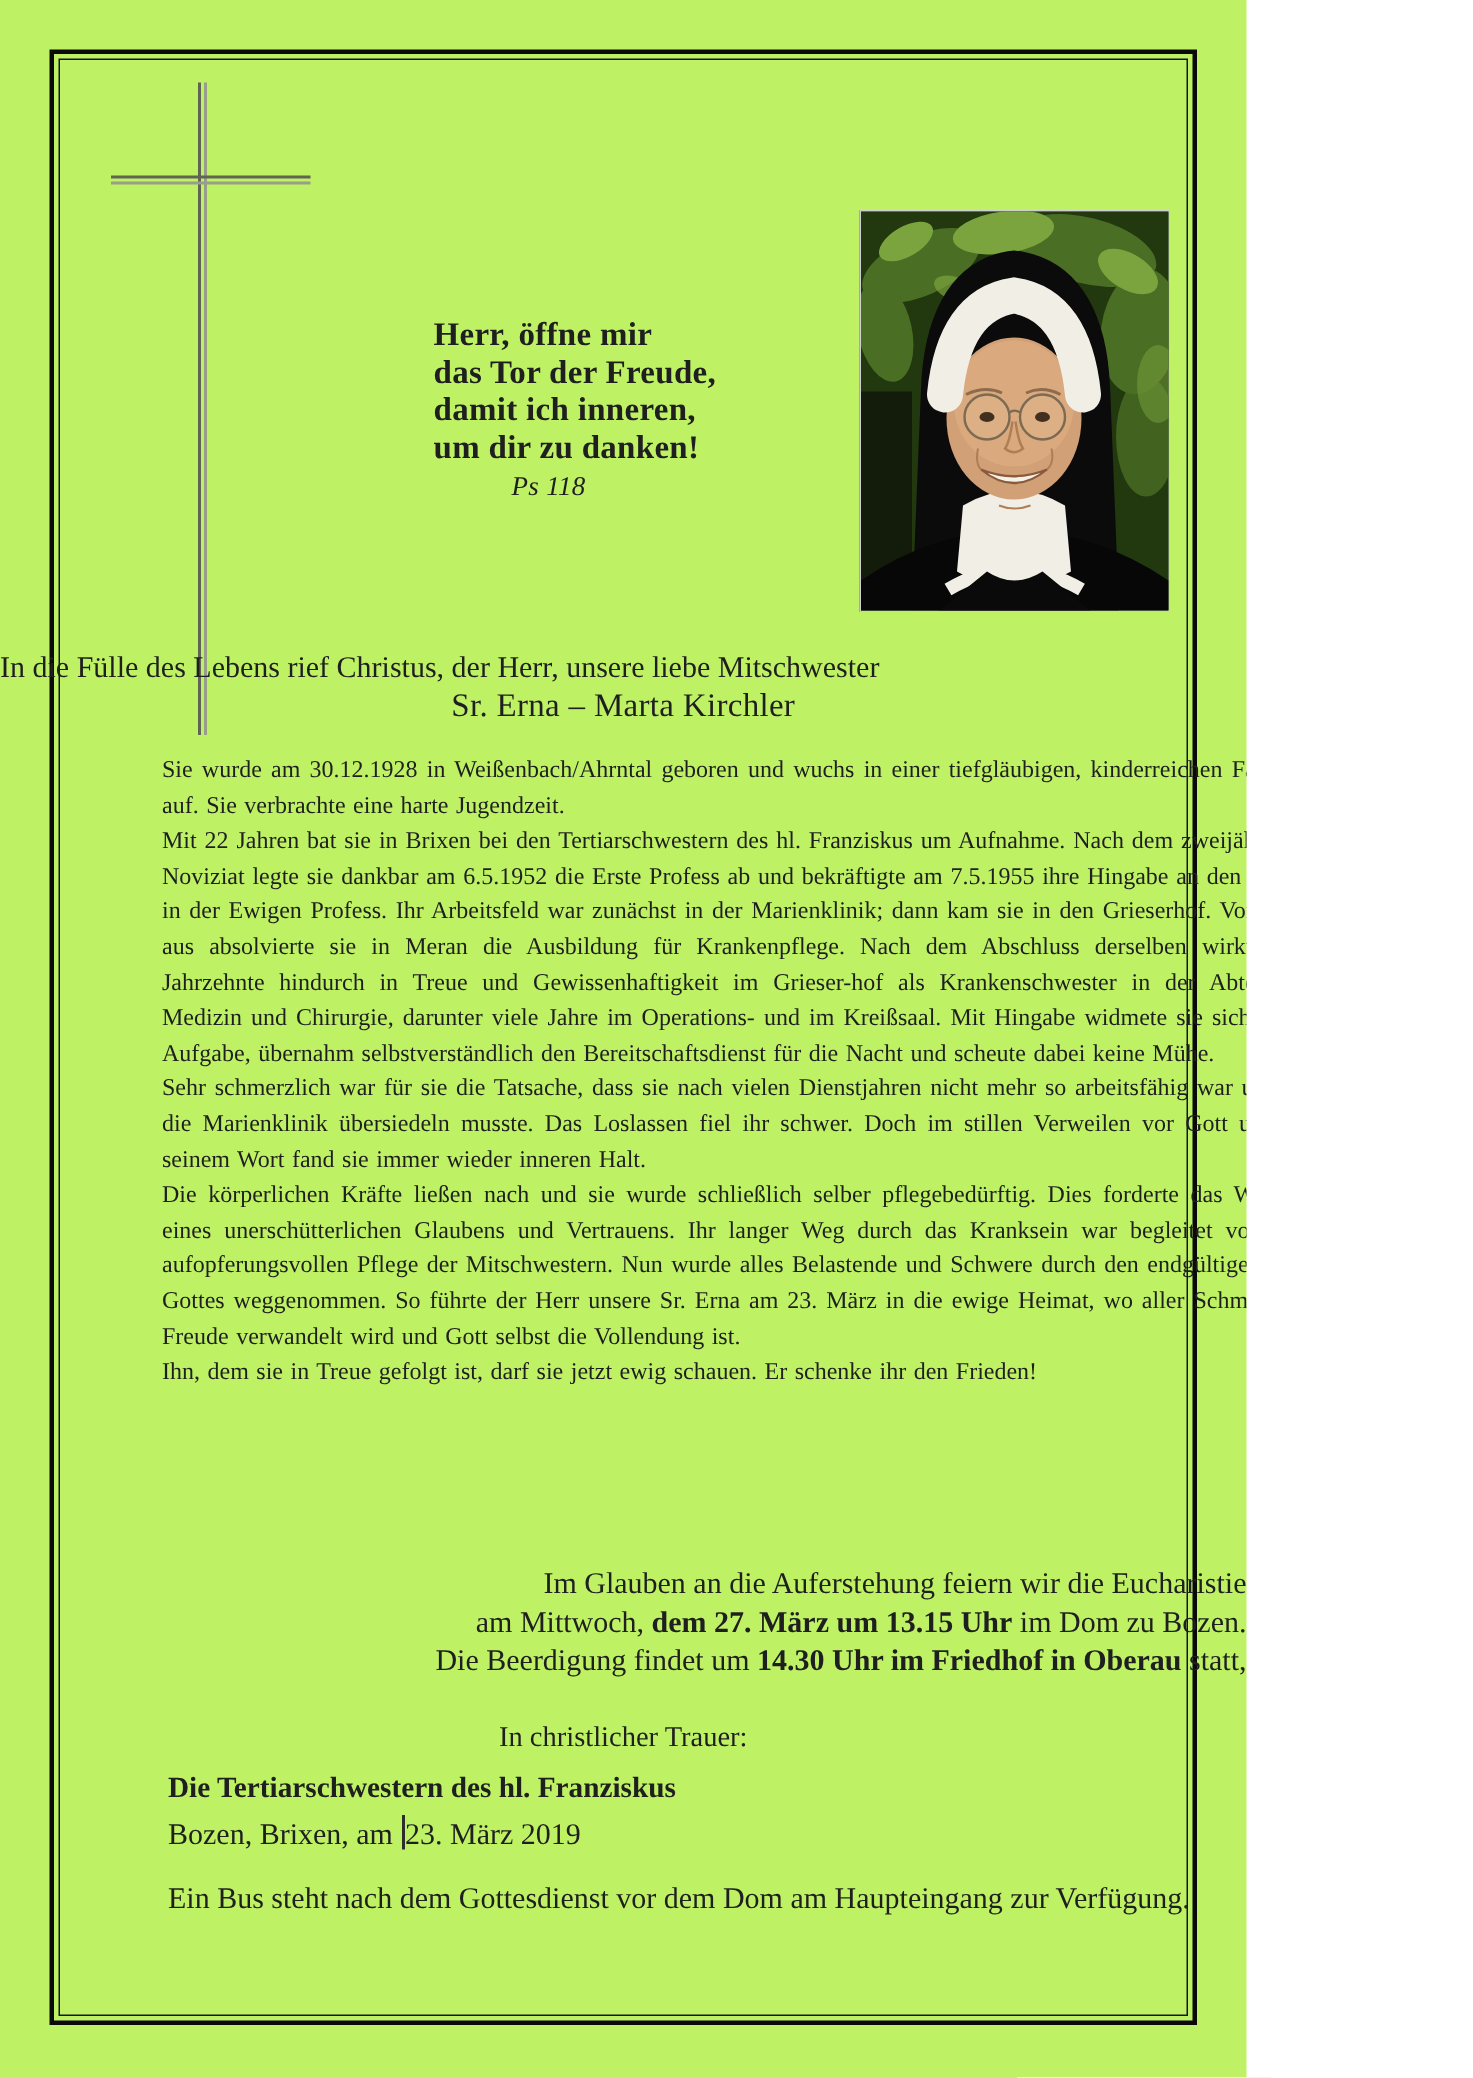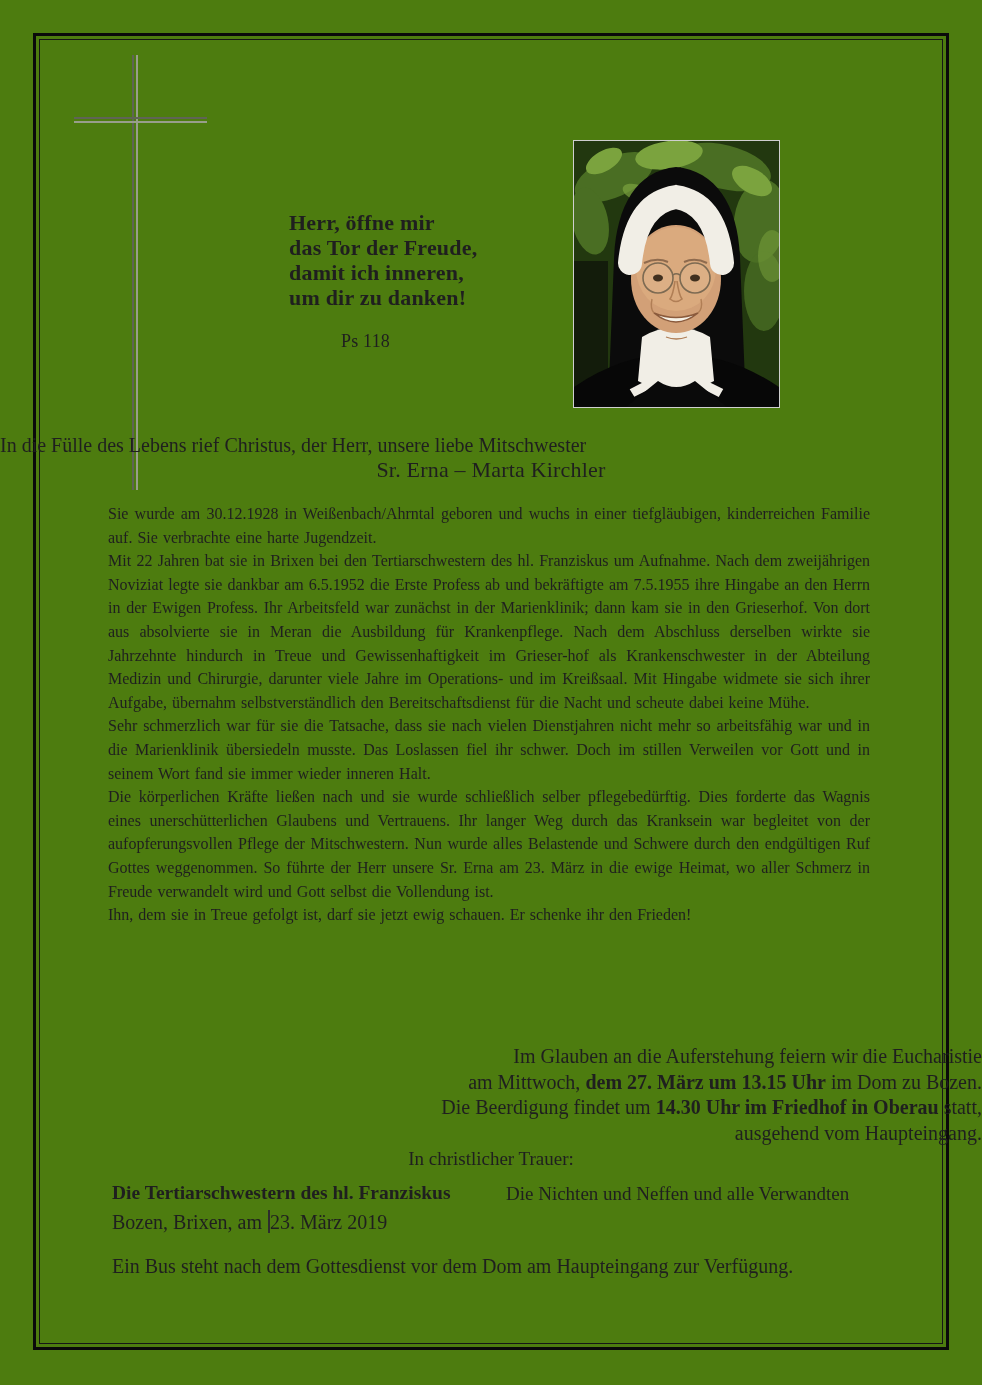--- a/index.html
+++ b/index.html
@@ -3,33 +3,33 @@
 <meta charset="utf-8">
 <style>
   :root{
     --ink:#1f1f1f; --frame:#0a0a0a;
     --cross-dark:#5f6455; --cross-light:#989e8b;
     --foliage-dark:#22380f; --foliage-mid:#4a6e23; --foliage-light:#7ba33e;
     --veil-black:#0b0b0b; --coif-white:#f1eee6; --skin:#d2a077;
   }
   html,body{margin:0;padding:0;background:#fff;}
   .card{
-    position:relative; width:982px; height:1385px; background:#4d7c0f;
+    position:relative; width:831px; height:1385px; background:#bef264;
     font-family:"Liberation Serif", serif; color:var(--ink); overflow:hidden;
   }
   .frame{position:absolute; left:33px; top:33px; right:33px; bottom:35px; border:3px solid var(--frame);}
   .frame-inner{position:absolute; inset:3px; border:1px solid #161616;}
 
   .cross-v{position:absolute; left:132px; top:55px; width:6px; height:435px; box-sizing:border-box;
     border-left:2px solid var(--cross-dark); border-right:2px solid var(--cross-light);}
   .cross-h{position:absolute; left:74px; top:117px; width:133px; height:6px; box-sizing:border-box;
     border-top:2px solid var(--cross-dark); border-bottom:2px solid var(--cross-light);}
 
   .quote{position:absolute; left:289px; top:210px; font-weight:bold; font-size:22px; line-height:25px; letter-spacing:.2px;}
-  .quote-source{margin-top:19px; margin-left:52px; font-weight:normal; font-size:18px;}
+  .quote-source{margin-top:2px; margin-left:52px; font-weight:normal; font-size:18px;font-style:italic;}
 
   .photo{position:absolute; left:573px; top:140px; width:205px; height:266px; border:1px solid #cfcfcf; background:var(--foliage-dark);}
   .photo svg{display:block;}
 
   .intro{position:absolute; left:0; right:0; top:434px; text-align:left; font-size:20px;}
   .deceased-name{position:absolute; left:0; right:0; top:457px; text-align:center; font-size:22px; font-weight:normal; letter-spacing:.2px;}
 
   .obituary{position:absolute; left:108px; width:762px; top:502px; font-size:16px; line-height:23.6px;
     text-align:justify; word-spacing:1px;}
   .obituary p{margin:0;}
@@ -115,26 +115,24 @@
   </div>
 
   <div class="ceremony">
     <div>Im Glauben an die Auferstehung feiern wir die Eucharistie</div>
     <div>
       <span>am Mittwoch, </span><b>dem 27. März um 13.15 Uhr</b><span> im Dom zu Bozen.</span>
     </div>
     <div>
       <span>Die Beerdigung findet um </span><b>14.30 Uhr im Friedhof in Oberau</b><span> statt,</span>
     </div>
-    <div>ausgehend vom Haupteingang.</div>
   </div>
 
   <div class="trauer-heading">In christlicher Trauer:</div>
 
   <div class="mourner-left">Die Tertiarschwestern des hl. Franziskus</div>
-  <div class="mourner-right">Die Nichten und Neffen und alle Verwandten</div>
 
   <div class="date-line">
     <span>Bozen, Brixen, am </span><span class="text-cursor"></span><span>23. März 2019</span>
   </div>
 
   <div class="bus-note">Ein Bus steht nach dem Gottesdienst vor dem Dom am Haupteingang zur Verfügung.</div>
 </div>
 
 </body></html>

